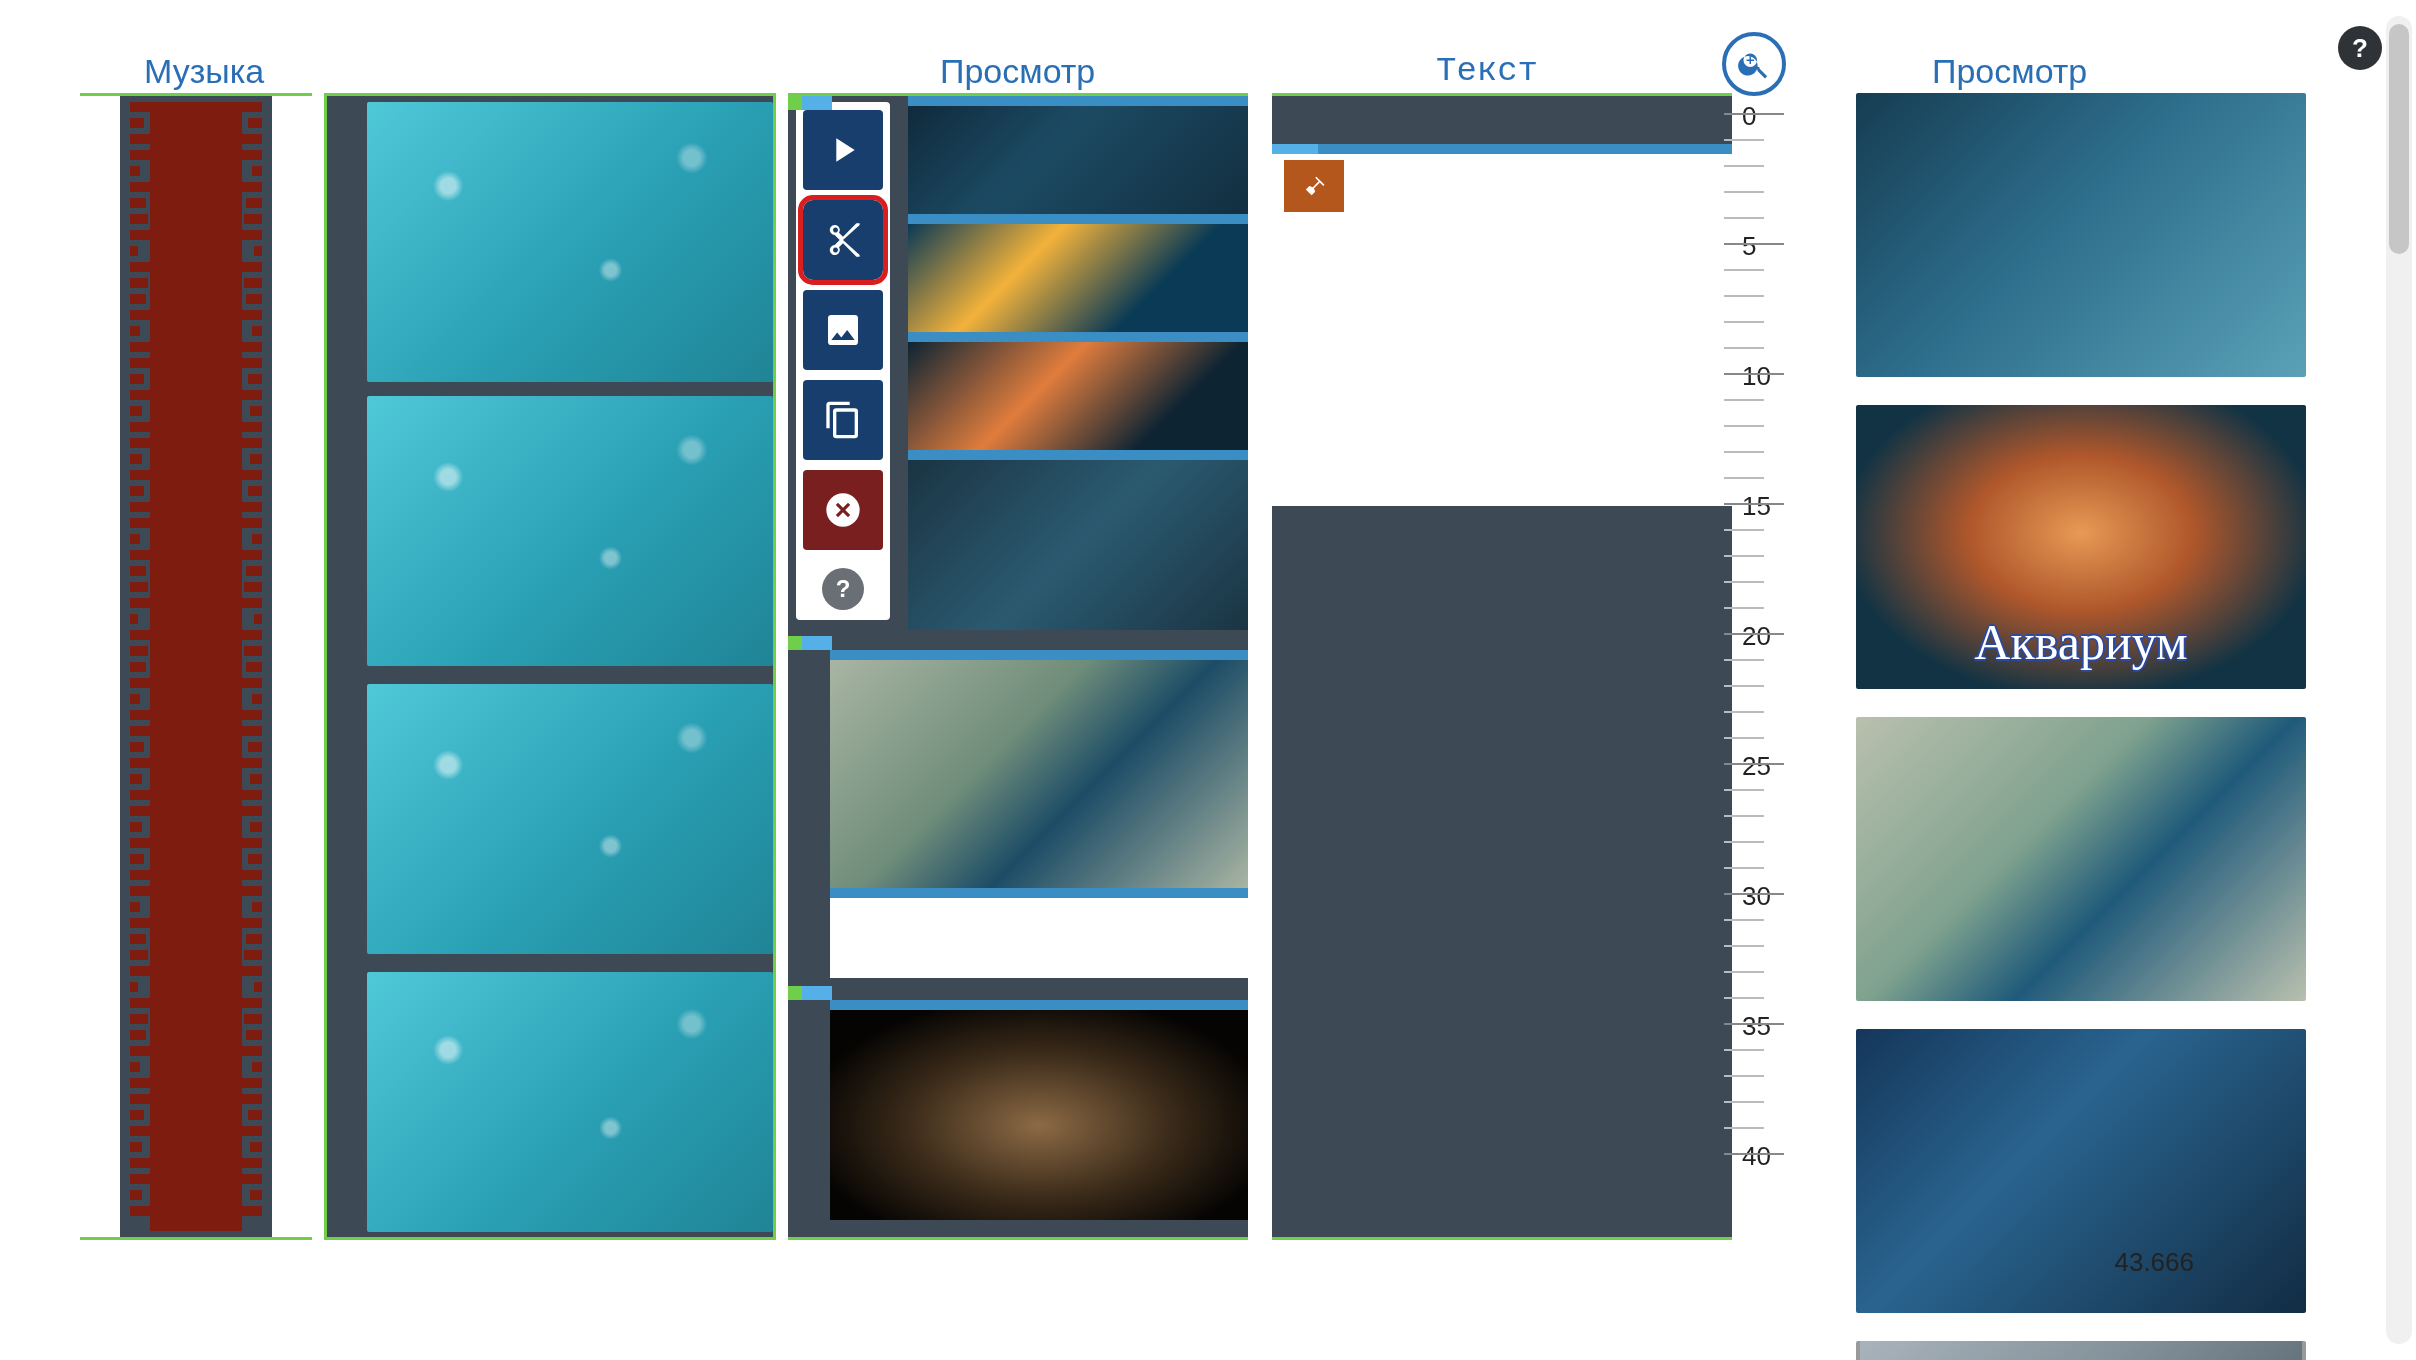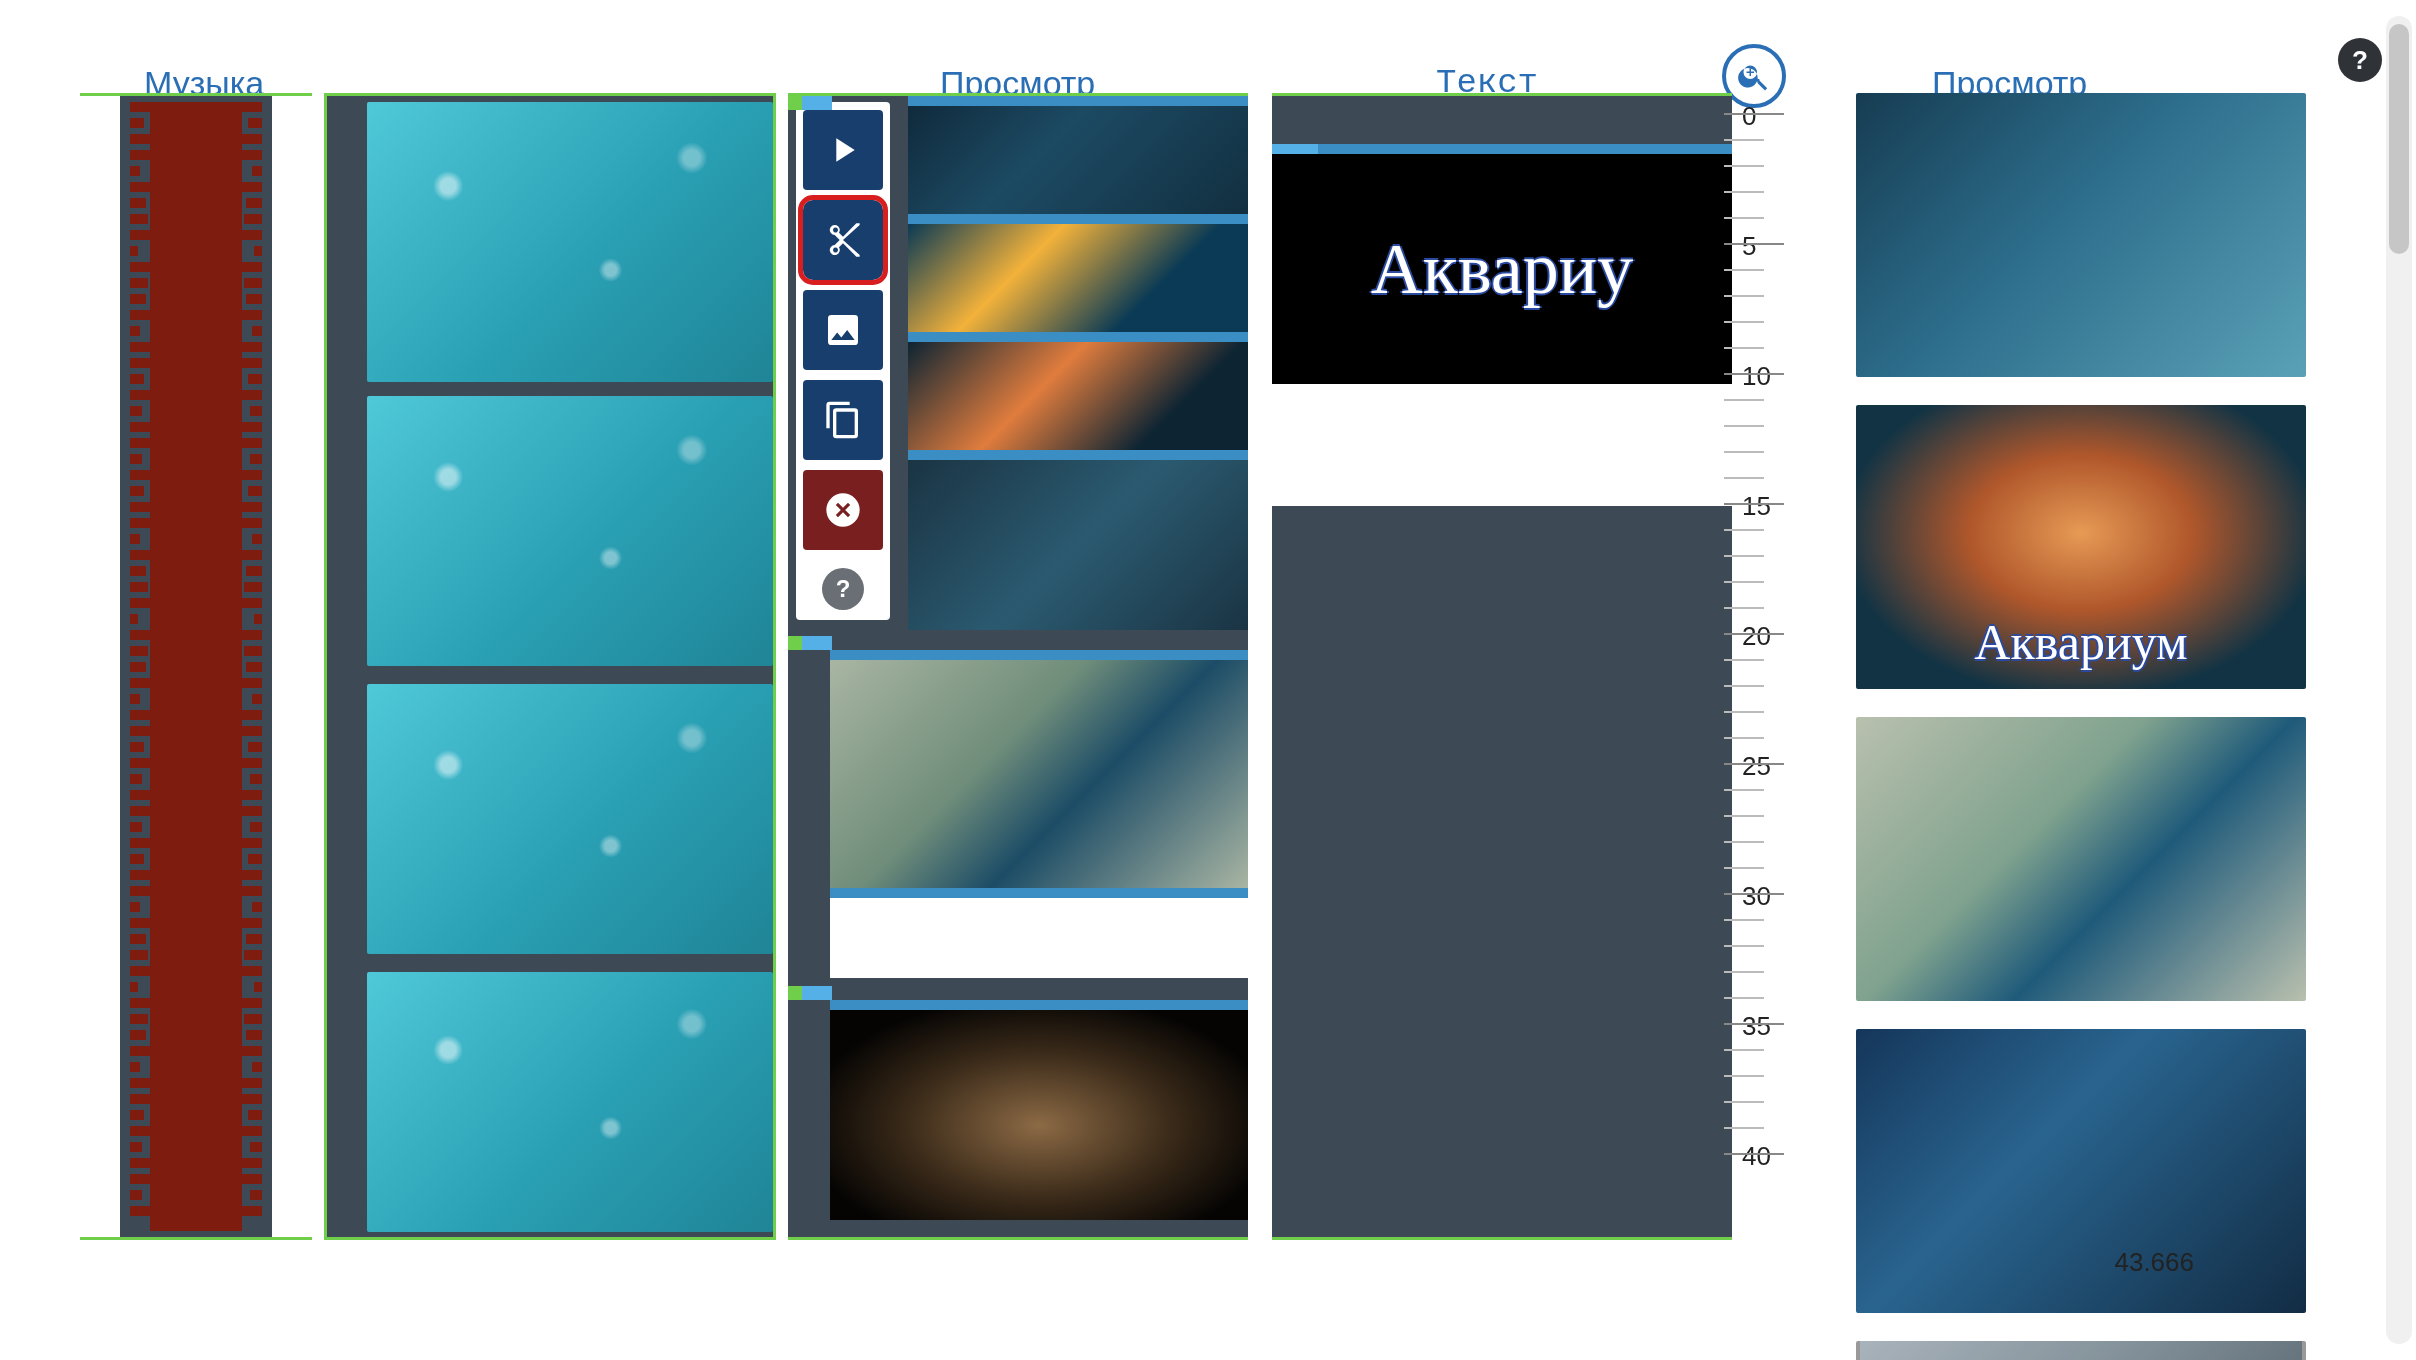--- a/index.html
+++ b/index.html
@@ -1,18 +1,18 @@
 <!DOCTYPE html>
 <html><head>
 <meta charset="utf-8">
 <style>
   * { box-sizing: border-box; margin: 0; padding: 0; }
   html, body { width: 2416px; height: 1360px; font-family: -apple-system, Helvetica, Arial, sans-serif; background: #fff; }
   .app { width: 2416px; height: 1360px; position: relative; }
-  .header { position: absolute; top: 16px; left: 0; right: 0; height: 115px; display: flex; align-items: center; }
+  .header { position: absolute; top: 4px; left: 0; right: 0; height: 115px; display: flex; align-items: center; }
   .header-label { color: #2a6fb5; font-size: 34px; cursor: pointer; border-bottom: 3px solid #2a6fb5; padding-bottom: 4px; }
   .label-music { position: absolute; left: 144px; top: 48px; }
   .label-main  { position: absolute; left: 940px; top: 48px; }
   .label-text  { position: absolute; left: 1436px; top: 48px; font-family: Liberation Mono, monospace; }
   .label-view  { position: absolute; left: 1932px; top: 48px; }
   .file-chip { position: absolute; left: 328px; top: 22px; background: #eaeaea; color: #333; font-size: 34px; padding: 16px 24px; border-radius: 4px; }
   .zoom-btn { position: absolute; left: 1722px; top: 28px; width: 64px; height: 64px; border: 4px solid #2a6fb5; border-radius: 50%; display:flex; align-items:center; justify-content:center; color:#2a6fb5; cursor:pointer; }
   .zoom-btn svg { width: 36px; height: 36px; fill: #2a6fb5; }
   .help-btn { position: absolute; right: 34px; top: 22px; width: 44px; height: 44px; background:#2f3337; border-radius:50%; color:#fff; display:flex; align-items:center; justify-content:center; font-size:26px; font-weight:bold; cursor:pointer; }
   .tracks { position:absolute; top:93px; left:80px; right:120px; bottom:120px; }
@@ -348,23 +348,20 @@
       <div class="text-inner">
         <div class="text-block" style="top:48px; height:362px;">
           <div class="tb-head">
               <div class="seg" style="width:10%;"></div>
             </div>
           <div class="tb-pin">
             <svg viewBox="0 0 24 24">
                 <path d="M14 4l-1 1 3 3-5 5-3-1-3 3 2.5 2.5L3 22l4.5-4.5L10 20l3-3-1-3 5-5 3 3 1-1z"></path>
               </svg>
           </div>
-          <div class="tb-body" style="top:10px; height:230px;">
-            <span>Аквариу</span>
-          </div>
         </div>
 
       </div>
       <div class="track-border-bot"></div>
     </div>
 
   </div>
 
   <div class="ruler">
     <div class="lbl" style="top:8px;">0</div>

